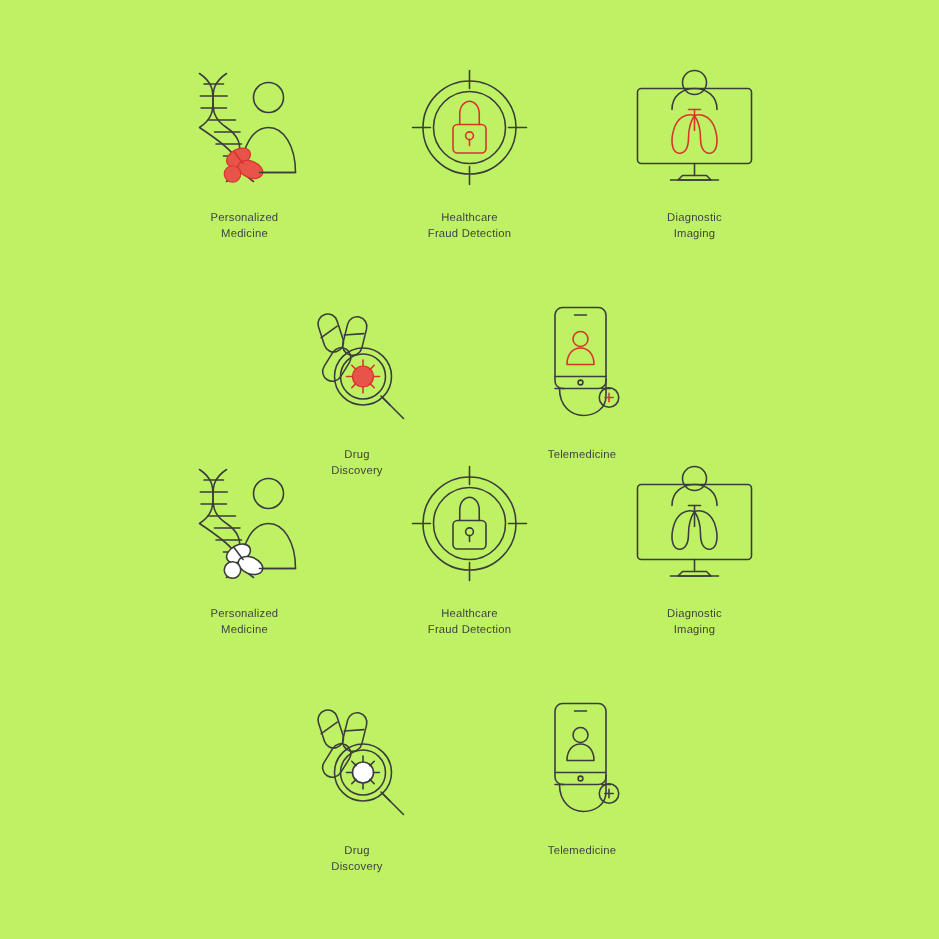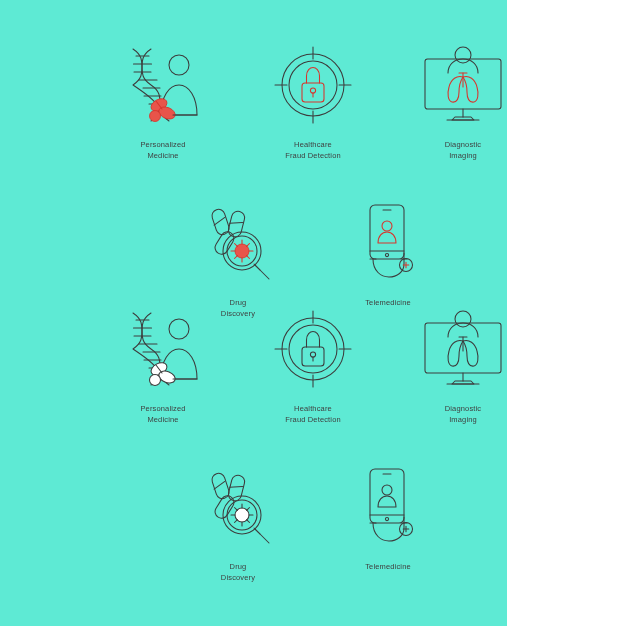--- a/index.html
+++ b/index.html
@@ -9,23 +9,23 @@
   }
   body {
     width: 626px;
     height: 626px;
     font-family: "Liberation Sans", sans-serif;
     color: #3a3a3a;
     overflow: hidden;
   }
   .sheet {
     position: relative;
-    width: 507px;
+    width: 626px;
     height: 626px;
-    background: #5eead4;
+    background: #bef264;
   }
   .grid-section {
     position: absolute;
     left: 0;
     width: 626px;
   }
   .row {
     display: flex;
     justify-content: center;
     align-items: flex-start;

